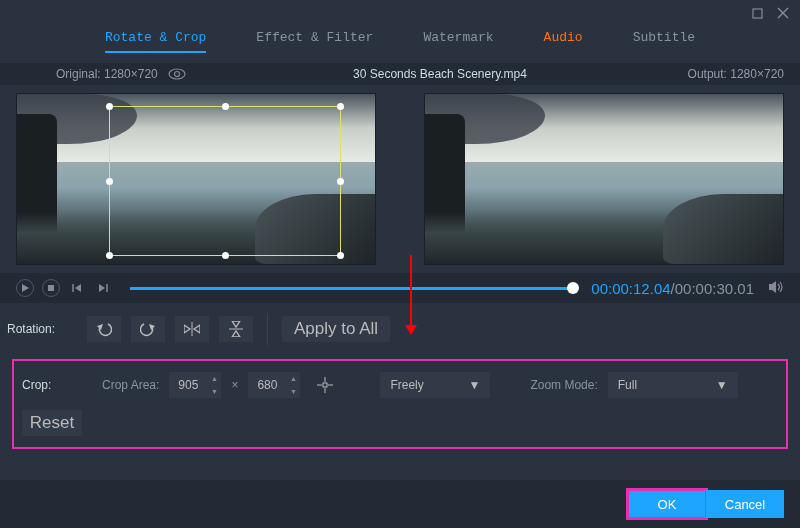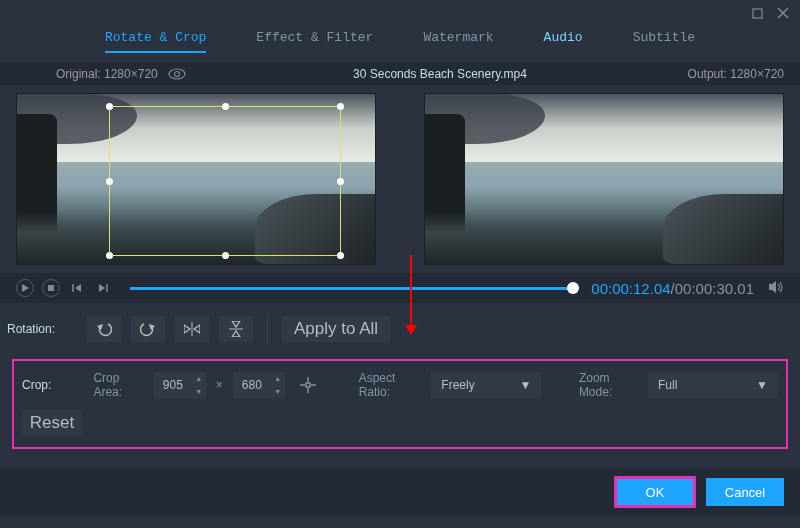--- a/index.html
+++ b/index.html
@@ -2,21 +2,21 @@
 <html><head>
 <meta charset="utf-8">
 <style>
 * { box-sizing: border-box; margin: 0; padding: 0; }
 body { background: #2a3240; color: #8892a0; font-family: "Segoe UI", Arial, sans-serif; font-size: 12px; width: 800px; height: 528px; overflow: hidden; position: relative; }
 .titlebar { display: flex; justify-content: flex-end; padding: 6px 10px; gap: 12px; }
 .win-btn { width: 14px; height: 14px; display: flex; align-items: center; justify-content: center; color: #889; cursor: pointer; }
 .tabs { display: flex; justify-content: center; gap: 50px; padding: 4px 0 10px; }
 .tab { color: #8892a0; cursor: pointer; padding-bottom: 6px; font-size: 13px; font-family: Liberation Mono, monospace; }
 .tab.active { color: #1ea5ff; border-bottom: 2px solid #1ea5ff; }
-.tab.audio { color: #7dd3fc; }
+.tab.audio { color: #f97316; }
 .infobar { display: flex; align-items: center; padding: 4px 16px; background: #222a36; color: #99a; font-size: 12px; }
 .infobar .left { flex: 0 0 200px; display: flex; align-items: center; gap: 10px; margin-left: 40px; }
 .infobar .center { flex: 1; text-align: center; color: #cdd; }
 .infobar .right { flex: 0 0 160px; text-align: right; }
 .previews { display: flex; gap: 20px; padding: 8px 16px; justify-content: space-between; }
 .preview { width: 360px; height: 172px; background: linear-gradient(to bottom, #6b7a84 0%, #a8b3b0 25%, #8aa3ad 55%, #5a6e74 70%, #3b4a4f 100%); position: relative; border: 1px solid #1a202a; overflow: hidden; }
 .rocks { position: absolute; bottom: 0; left: 0; right: 0; height: 55%; }
 .rock-left { position: absolute; left: 0; bottom: 30px; width: 40px; height: 120px; background: #1a1f22; border-radius: 0 8px 4px 0; }
 .rock-bottom { position: absolute; bottom: 0; left: 0; right: 0; height: 52px; background: linear-gradient(to top, #1e2629 0%, #3a4548 60%, transparent 100%); }
 .rock-right { position: absolute; right: 0; bottom: 0; width: 120px; height: 70px; background: linear-gradient(135deg, #4a5458 0%, #1e2428 100%); border-radius: 50% 0 0 10%; }
@@ -43,21 +43,21 @@
 .text-btn { height: 26px; padding: 0 12px; background: #323a48; display: flex; align-items: center; color: #bbb; cursor: pointer; font-size: 17px; }
 .crop-frame { border: 2px solid #e82fb1; padding: 8px; margin: 4px 12px; }
 .num-input { display: flex; align-items: center; background: #323a48; height: 26px; }
 .num-input input { width: 38px; background: transparent; border: none; color: #bbb; text-align: center; font-size: 12px; outline: none; }
 .spinners { display: flex; flex-direction: column; }
 .spin { width: 14px; height: 13px; display: flex; align-items: center; justify-content: center; color: #889; font-size: 7px; cursor: pointer; }
 .center-icon { width: 30px; height: 26px; display: flex; align-items: center; justify-content: center; color: #bbb; cursor: pointer; }
 .center-icon svg line { stroke: #bbb; }
 .select { background: #323a48; height: 26px; display: flex; align-items: center; padding: 0 10px; color: #bbb; gap: 38px; cursor: pointer; font-size: 12px; }
 .select.wide { min-width: 110px; justify-content: space-between; }
-.footer { position: absolute; bottom: 12px; left: 0; right: 0; background: #222a36; padding: 10px 16px; display: flex; justify-content: flex-end; gap: 12px; }
+.footer { position: absolute; bottom: 0; left: 0; right: 0; background: #222a36; padding: 10px 16px; display: flex; justify-content: flex-end; gap: 0; }
 .btn { width: 78px; height: 28px; display: flex; align-items: center; justify-content: center; font-size: 13px; cursor: pointer; color: #fff; }
 .btn-ok { background: #1ea5ff; outline: 3px solid #e82fb1; outline-offset: -1px; }
 .btn-cancel { background: #1ea5ff; }
 .arrow-down { position: absolute; left: 403px; top: 255px; pointer-events: none; }
 .arrow-right { position: absolute; left: 538px; bottom: 14px; pointer-events: none; }
 .divider { width: 1px; background: #3a4352; margin: 0 4px; align-self: stretch; }
 </style>
 </head>
 <body>
 
@@ -217,21 +217,20 @@
     <div class="center-icon">
         <svg width="20" height="20">
           <line x1="10" y1="2" x2="10" y2="7"></line>
           <line x1="10" y1="13" x2="10" y2="18"></line>
           <line x1="2" y1="10" x2="7" y2="10"></line>
           <line x1="13" y1="10" x2="18" y2="10"></line>
           <rect x="8" y="8" width="4" height="4" fill="none" stroke="#bbb"></rect>
         </svg>
       </div>
     <div style="width:20px"></div>
-    <span>Aspect Ratio:</span>
     <div class="select wide">
       <span>Freely</span>
         <span>▼</span>
     </div>
     <div style="width:20px"></div>
     <span>Zoom Mode:</span>
     <div class="select wide" style="min-width:130px">
       <span>Full</span>
         <span>▼</span>
     </div>

